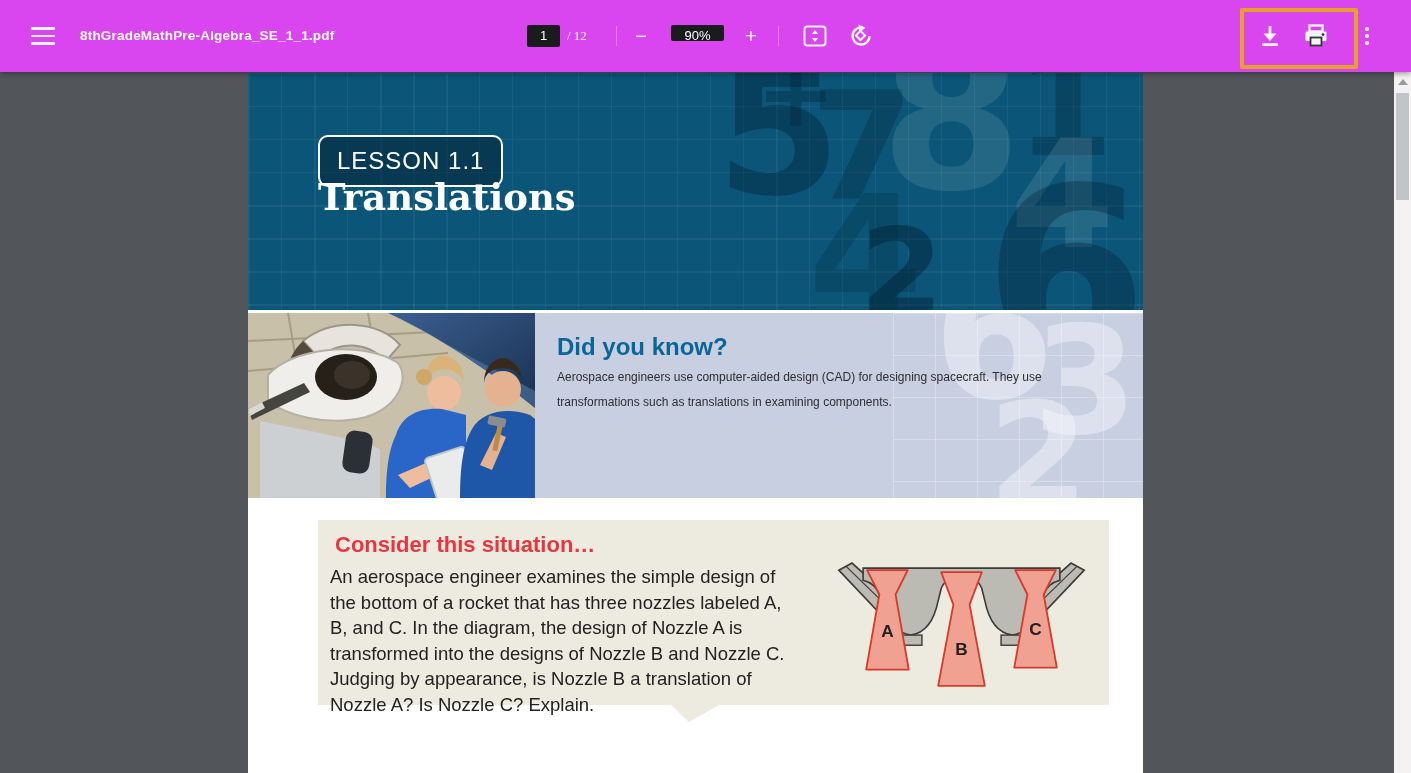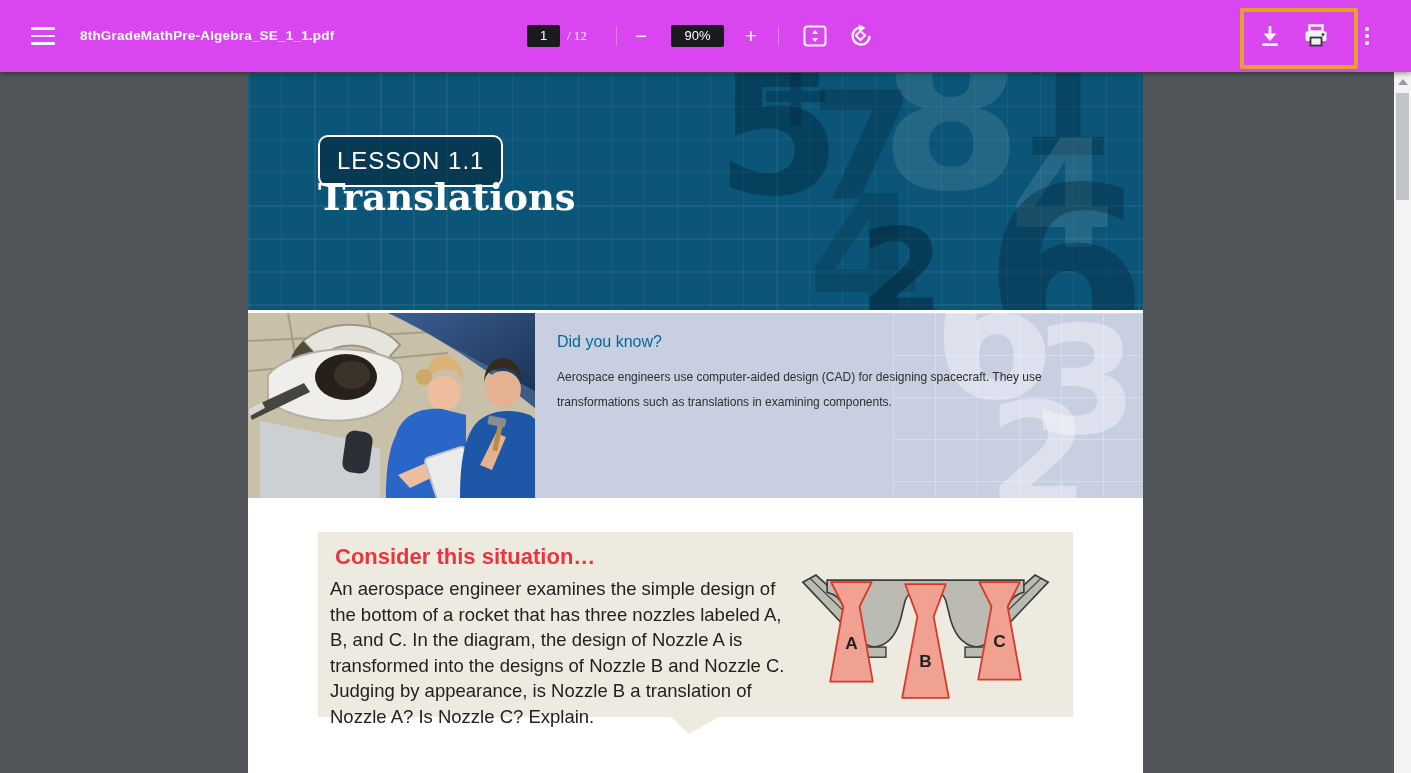--- a/index.html
+++ b/index.html
@@ -12,21 +12,21 @@
   .hamburger span{display:block;height:2.6px;background:#f1f3f4;border-radius:1px;margin-bottom:5px;}
   .filename{position:absolute;left:80px;top:0;height:72px;line-height:72px;color:#ffffff;
             font-size:13.5px;font-weight:700;letter-spacing:.2px;}
   .page-box{position:absolute;left:527px;top:25px;width:33px;height:22px;background:#191b1c;
             border-radius:2px;color:#fff;font-size:13px;text-align:center;line-height:22px;}
   .page-total{position:absolute;left:567px;top:25px;height:22px;line-height:22px;color:#f1f3f4;font-size:13px;font-family:Liberation Serif, serif;}
   .tb-sep{position:absolute;top:26px;width:1px;height:20px;background:rgba(255,255,255,.28);}
   .sep1{left:616px;} .sep2{left:778px;}
   .tb-btn{position:absolute;display:flex;align-items:center;justify-content:center;color:#f1f3f4;cursor:pointer;}
   .minus-btn{left:627px;top:23px;width:28px;height:26px;font-size:20px;font-weight:400;}
-  .zoom-box{position:absolute;left:671px;top:25px;width:53px;height:22px;background:#191b1c;border-radius:2px;
+  .zoom-box{position:absolute;left:671px;top:25px;width:53px;height:16px;background:#191b1c;border-radius:2px;
             color:#fff;font-size:13px;text-align:center;line-height:22px;}
   .plus-btn{left:737px;top:22px;width:28px;height:27px;font-size:21px;font-weight:400;}
   .fit-btn{left:800px;top:22px;width:30px;height:28px;}
   .rotate-btn{left:846px;top:22px;width:30px;height:28px;}
   .download-btn{left:1255px;top:22px;width:30px;height:28px;}
   .print-btn{left:1300px;top:22px;width:30px;height:28px;}
   .more-btn{left:1356px;top:22px;width:22px;height:28px;flex-direction:column;gap:3.5px;}
   .more-btn i{width:3.6px;height:3.6px;border-radius:50%;background:#f1f3f4;}
   .highlight-box{position:absolute;left:1240px;top:8px;width:110px;height:53px;border:4px solid #E5A02F;
                  border-radius:2px;z-index:40;pointer-events:none;}
@@ -56,25 +56,25 @@
   
   .row{display:flex;height:185px;margin-top:3px;}
   .photo{width:287px;height:185px;flex:none;}
   .dyk{flex:1;background:#C7CFE1;position:relative;overflow:hidden;}
   .dyk-decor{position:absolute;right:0;top:0;bottom:0;width:250px;overflow:hidden;opacity:.9;
     background-image:
       repeating-linear-gradient(to right, rgba(255,255,255,.3) 0 1px, transparent 1px 42px),
       repeating-linear-gradient(to bottom, rgba(255,255,255,.3) 0 1px, transparent 1px 42px);}
   .dyk-decor span{position:absolute;font-family:"DejaVu Sans",sans-serif;font-weight:700;
                   color:rgba(255,255,255,.42);line-height:.8;}
-  .dyk-heading{position:absolute;left:22px;top:20px;color:#0A6697;font-size:16px;font-weight:400;}
+  .dyk-heading{position:absolute;left:22px;top:20px;color:#0A6697;font-size:24px;font-weight:700;}
   .dyk-body{position:absolute;left:22px;top:52px;width:492px;color:#2e2e2e;font-size:12px;line-height:25px;}
 
   
-  .consider{position:relative;margin-left:70px;margin-top:34px;width:755px;height:185px;background:#EDEAE0;}
+  .consider{position:relative;margin-left:70px;margin-top:22px;width:755px;height:185px;background:#EDEAE0;padding-left:36px;}
   .consider-tail{position:absolute;left:353px;top:185px;width:0;height:0;
                  border-left:18px solid transparent;border-right:30px solid transparent;
                  border-top:17px solid #EDEAE0;}
   .consider-heading{position:absolute;left:17px;top:12px;color:#E8353F;font-size:22px;font-weight:700;}
   .consider-body{position:absolute;left:12px;top:44px;width:458px;color:#222222;font-size:18.5px;line-height:25.5px;}
   .nozzle-diagram{position:absolute;right:20px;top:38px;}
 
   svg{display:block;}
 </style>
 </head>

